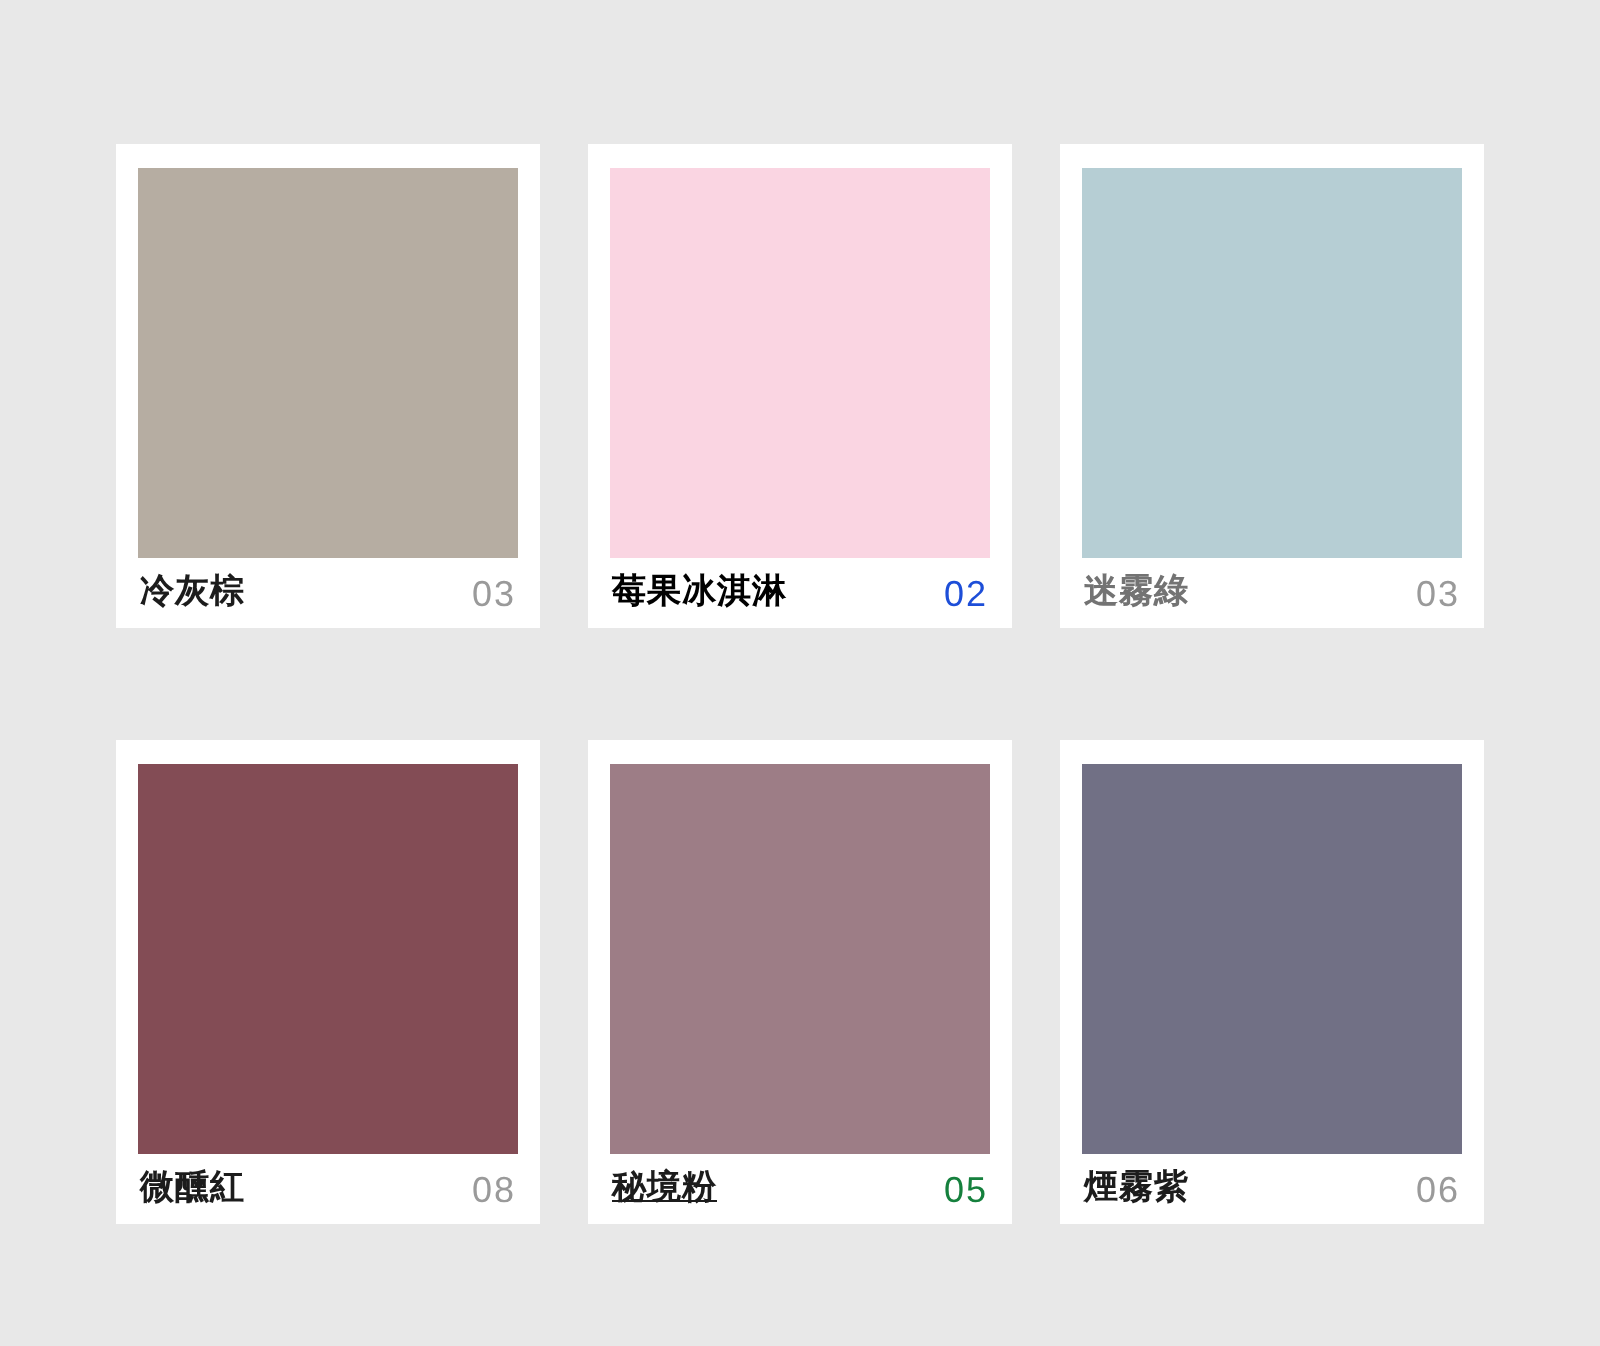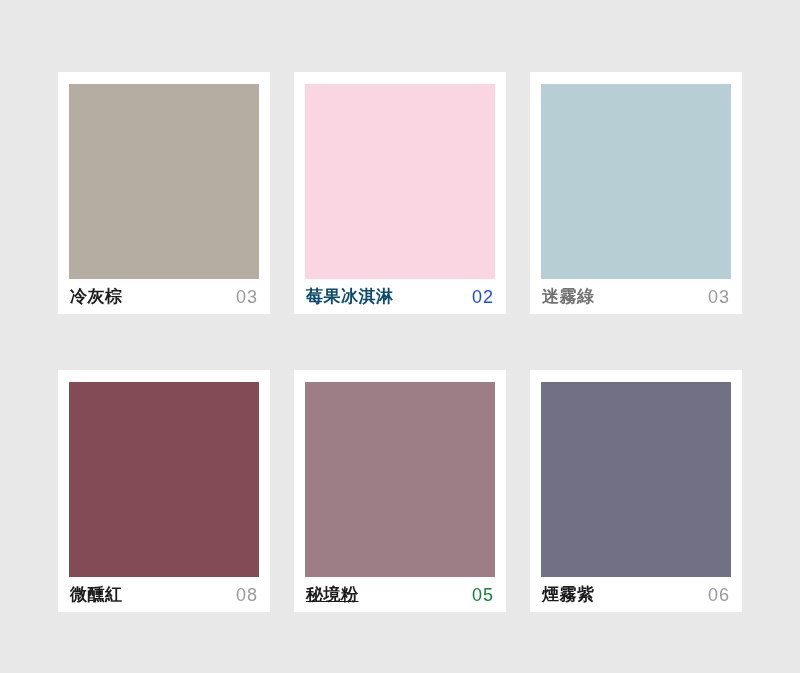--- a/index.html
+++ b/index.html
@@ -87,21 +87,21 @@
       <div class="swatch-color" style="background-color: rgb(182, 173, 162);"></div>
       <div class="swatch-caption">
         <span class="swatch-name" style="color: rgb(28, 28, 28);">冷灰棕</span>
         <span class="swatch-number" style="color: rgb(154, 154, 154);">03</span>
       </div>
     </div>
 
     <div class="swatch-card" style="background-color: rgb(255, 255, 255);">
       <div class="swatch-color" style="background-color: rgb(250, 213, 226);"></div>
       <div class="swatch-caption">
-        <span class="swatch-name" style="color: #0c4a6e;">莓果冰淇淋</span>
+        <span class="swatch-name" style="color: #000000;">莓果冰淇淋</span>
         <span class="swatch-number" style="color: #1d4ed8;">02</span>
       </div>
     </div>
 
     <div class="swatch-card" style="background-color: rgb(255, 255, 255);">
       <div class="swatch-color" style="background-color: rgb(182, 206, 212);"></div>
       <div class="swatch-caption">
         <span class="swatch-name" style="color: #737373;">迷霧綠</span>
         <span class="swatch-number" style="color: rgb(154, 154, 154); margin-left: 20px;">03</span>
       </div>

